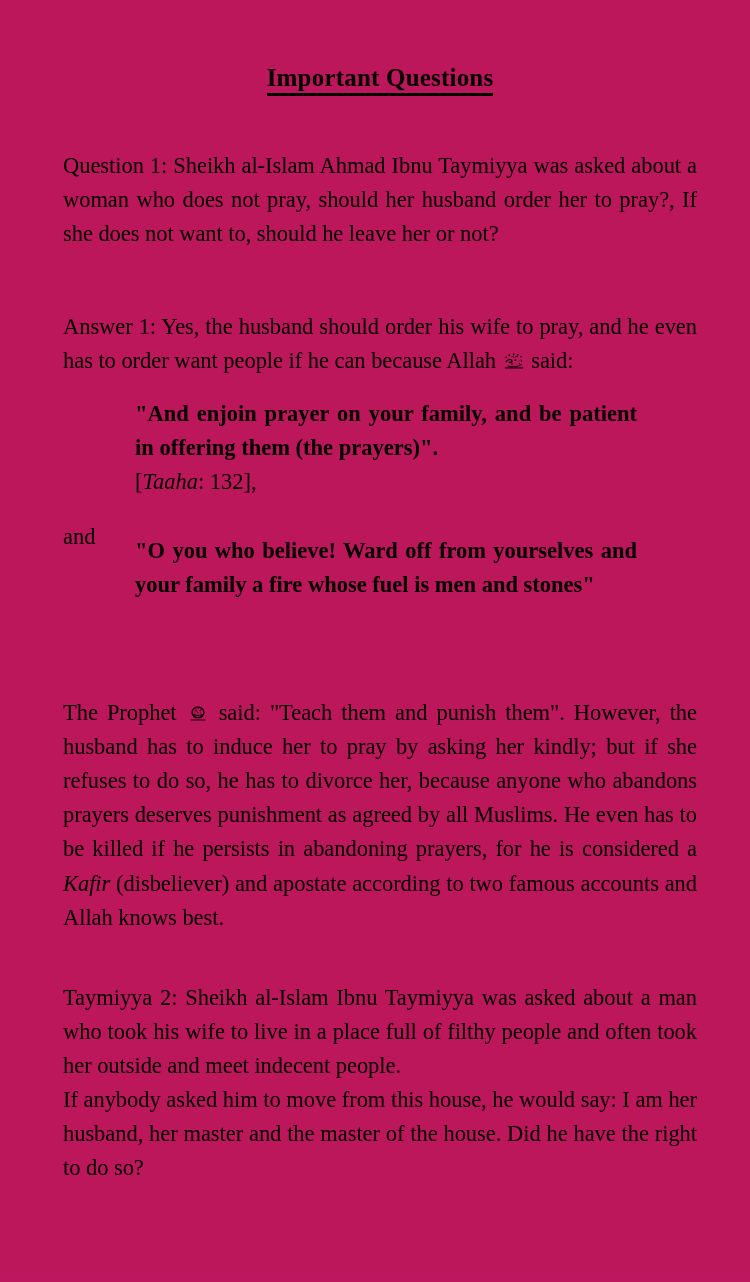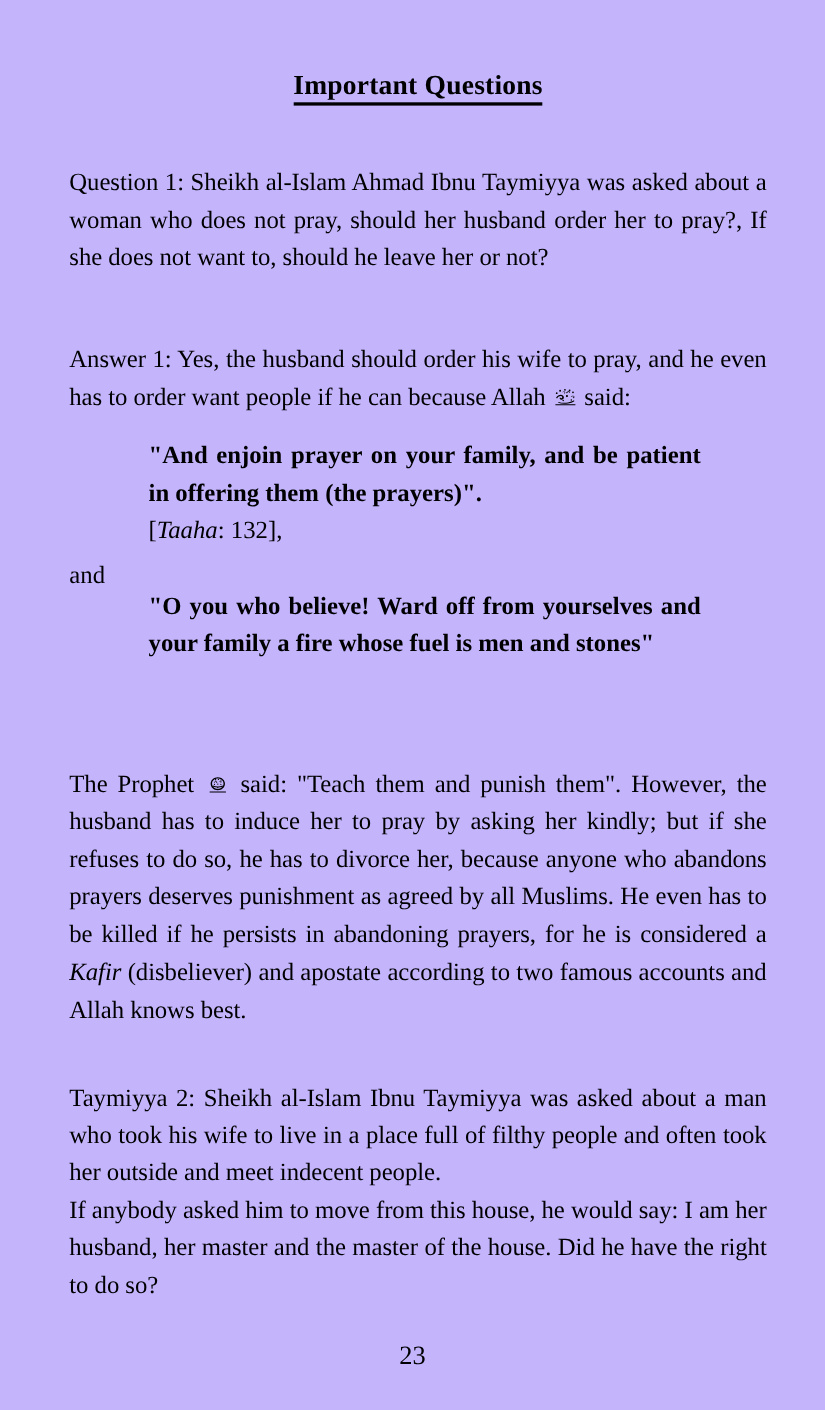--- a/index.html
+++ b/index.html
@@ -6,21 +6,21 @@
   html, body {
     margin: 0;
     padding: 0;
     background: #ffffff;
   }
   .page {
     position: relative;
     width: 750px;
     height: 1282px;
     margin: 0 auto;
-    background: #c4b5fd;
+    background: #be185d;
     box-sizing: border-box;
     font-family: "Liberation Serif", "DejaVu Serif", serif;
     color: #000000;
     overflow: hidden;
   }
 
   
   .content {
     position: absolute;
     left: 63px;
@@ -152,21 +152,21 @@
             <path d="M0.9 14.4h18.2v1.05H0.9z"></path>
           </g>
         </svg></span><span> said:</span>
     </p>
 
     <div class="quote" style="top:397px;">
       <span>"And enjoin prayer on your family, and be patient in offering them (the prayers)".</span>
       <span class="ref"><span>[</span><i>Taaha</i><span>: 132],</span></span>
     </div>
 
-    <div class="standalone" style="top:506px;text-align:center;">and</div>
+    <div class="standalone" style="top:520px;text-align:center;">and</div>
 
     <div class="quote" style="top:534px;">
       <span>"O you who believe! Ward off from yourselves and your family a fire whose fuel is men and stones"</span>
     </div>
 
     <p class="para" style="top:673px;">
       <span>The Prophet </span><span class="honorific"><svg width="20" height="17" viewBox="0 0 20 17" xmlns="http://www.w3.org/2000/svg">
           <g fill="#000">
             <path d="M10 1.5c3.6 0 6.5 2.6 6.5 5.9S13.6 13.3 10 13.3 3.5 10.7 3.5 7.4 6.4 1.5 10 1.5zm0 1.3c-2.9 0-5.2 2-5.2 4.6s2.3 4.6 5.2 4.6 5.2-2 5.2-4.6-2.3-4.6-5.2-4.6z"></path>
             <path d="M6.3 6.4c.8-.9 1.8-1.3 2.6-1 .5.2.7.7.5 1.1-.2.3-.6.4-.9.2l.2-.5c.1 0 .2 0 .2-.1 0-.2-.2-.3-.4-.3-.5-.1-1.2.3-1.7.9z"></path>
@@ -187,16 +187,15 @@
     <p class="para" style="top:958px;">
       <b>Taymiyya 2:</b><span> Sheikh al-Islam Ibnu Taymiyya was asked about a man who took his wife to live in a place full of filthy people and often took her outside and meet indecent people.</span>
     </p>
 
     <p class="para" style="top:1060px;">
       <span> If anybody asked him to move from this house, he would say: I am her husband, her master and the master of the house. Did he have the right to do so?</span>
     </p>
 
   </div>
 
-  <div class="folio">23</div>
 
   <div class="scan-tint"></div>
 </div>
 
 </body></html>

